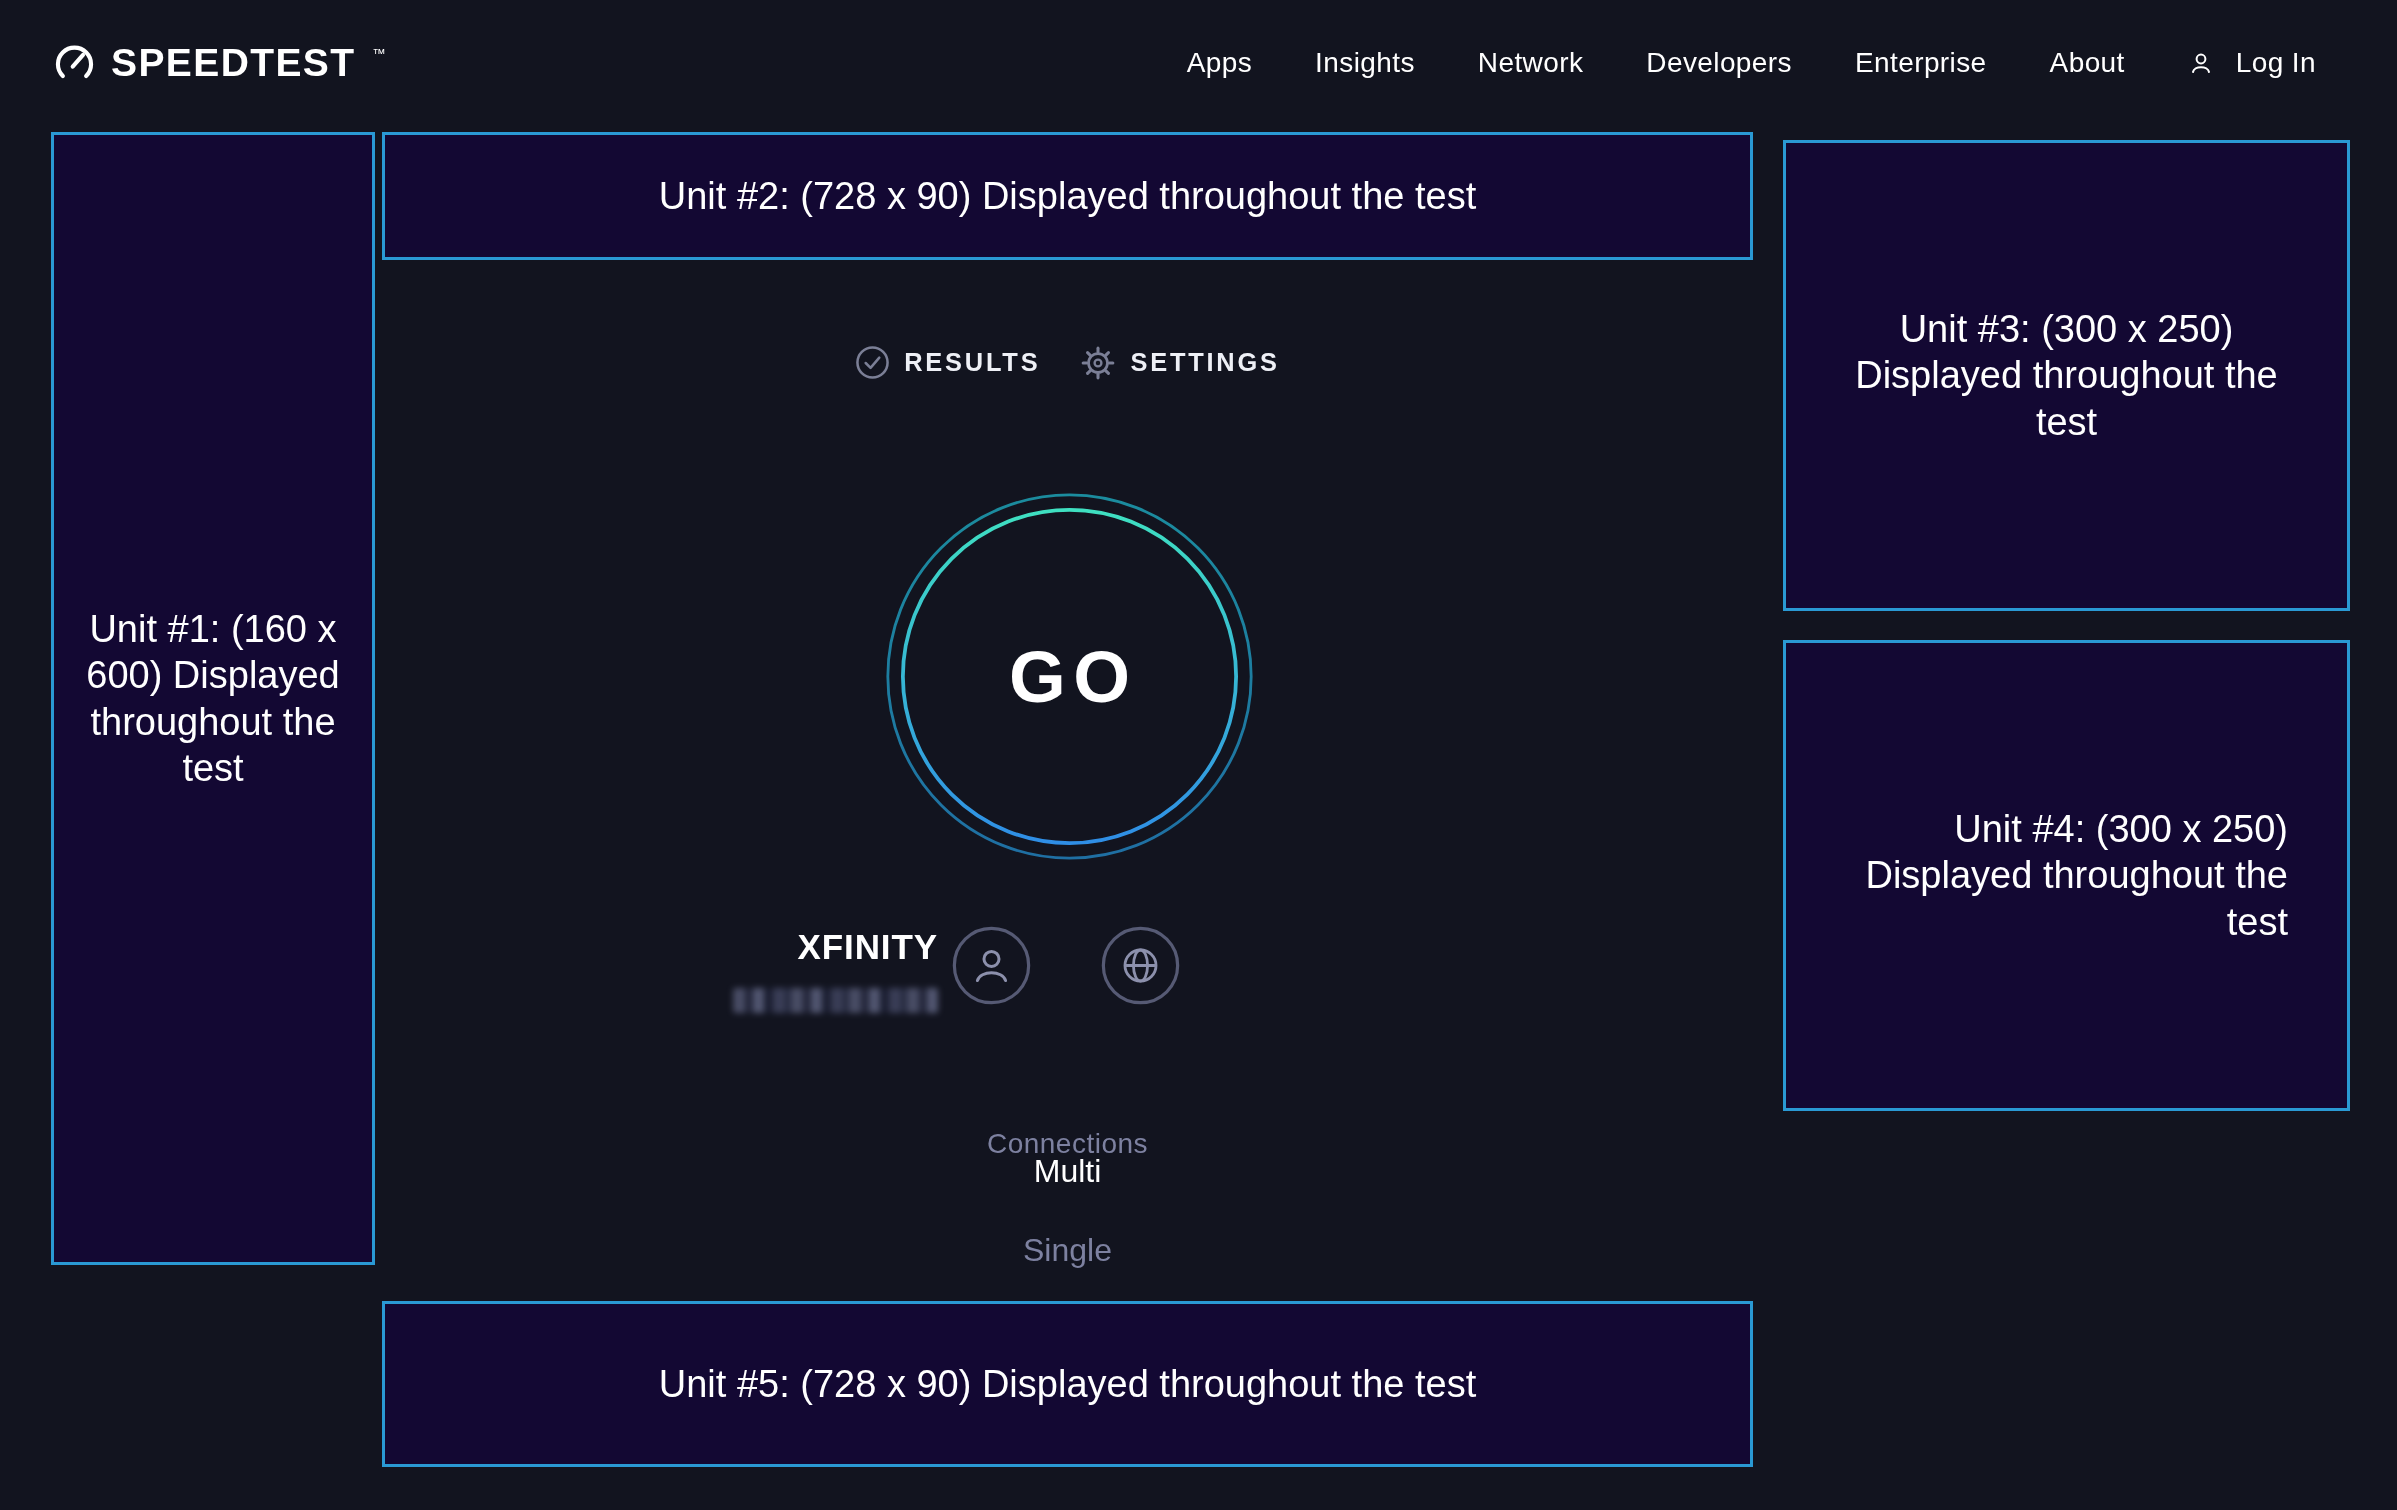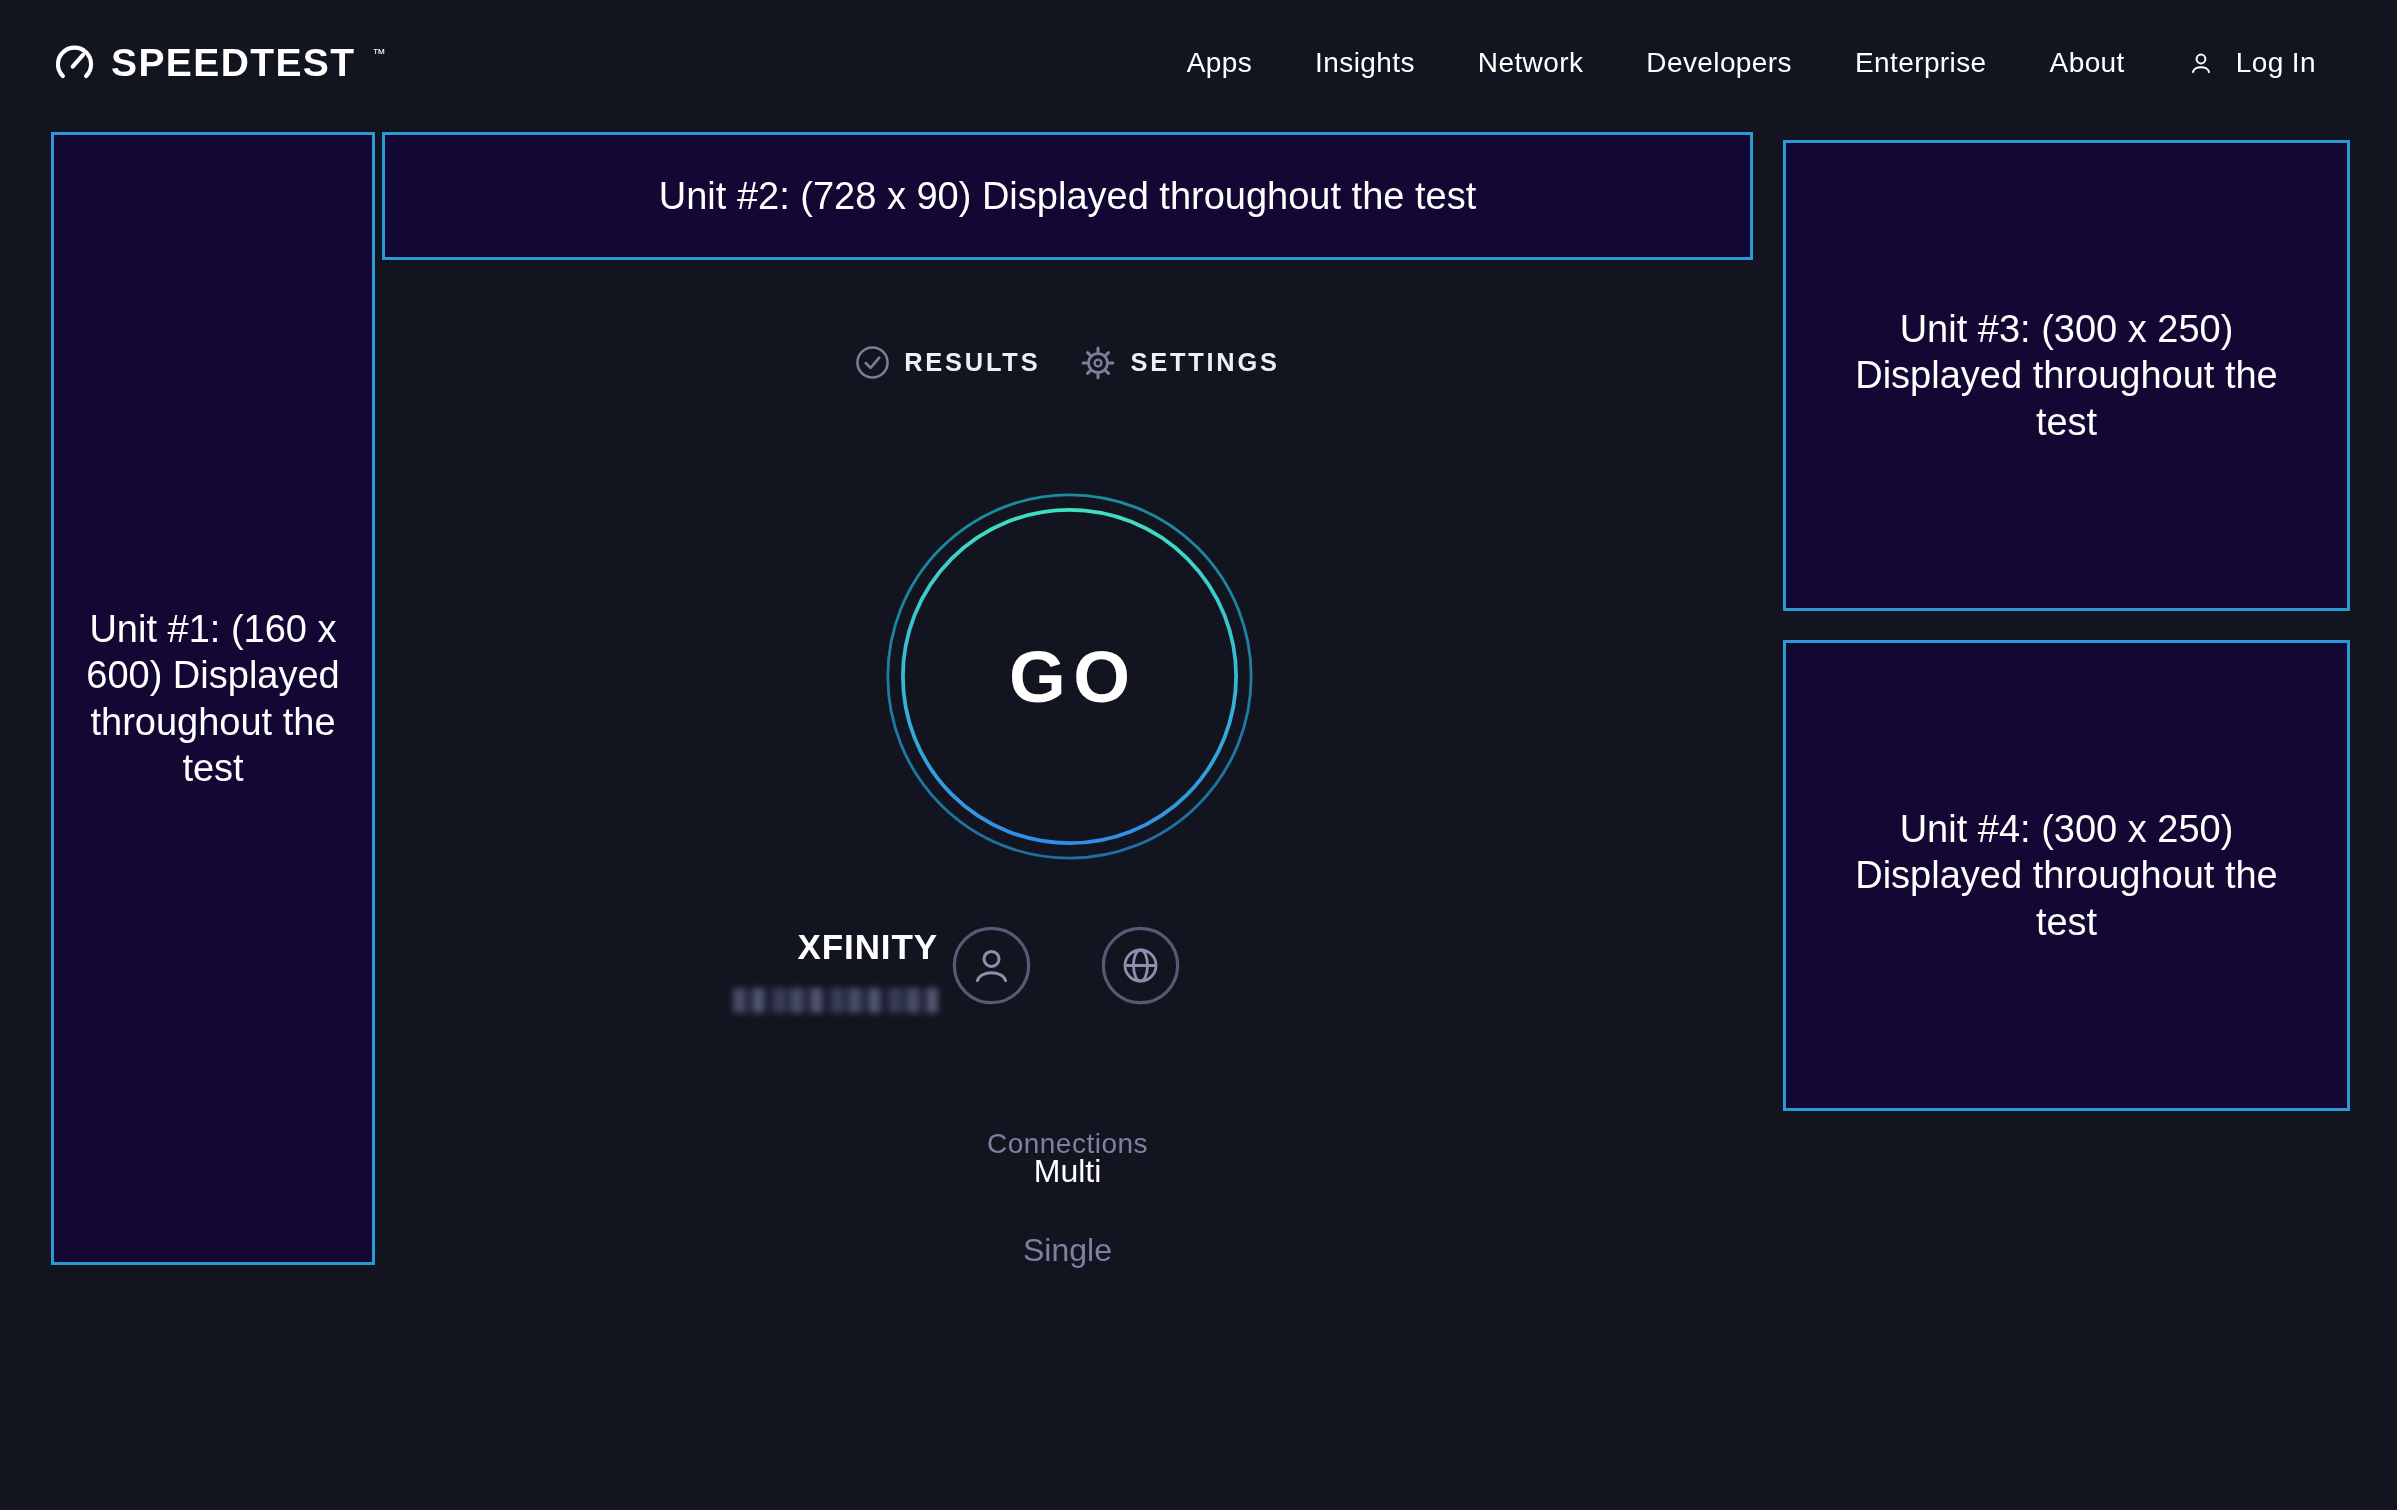--- a/index.html
+++ b/index.html
@@ -31,21 +31,21 @@
     display:flex;align-items:center;justify-content:center;cursor:pointer;
   }
   .ad-label{color:#ffffff;font-size:38px;font-weight:400;line-height:1.22;text-align:center;}
   #ad1{left:51px;top:132px;width:324px;height:1133px;}
   #ad1 .ad-label{width:266px;}
   #ad2{left:382px;top:132px;width:1371px;height:128px;}
   #ad2 .ad-label{white-space:nowrap;}
   #ad3{left:1783px;top:140px;width:567px;height:471px;}
   #ad3 .ad-label{width:443px;}
   #ad4{left:1783px;top:640px;width:567px;height:471px;}
-  #ad4 .ad-label{width:443px;}
+  #ad4 .ad-label{width:443px;text-align:right;}
   #ad5{left:382px;top:1301px;width:1371px;height:166px;}
   #ad5 .ad-label{white-space:nowrap;}
   
   .tabs{
     position:absolute;left:382px;top:339px;width:1371px;height:47px;
     display:flex;align-items:center;justify-content:center;gap:40px;
   }
   .tab{display:flex;align-items:center;gap:14px;cursor:pointer;}
   .tab-label{color:#eef0f6;font-size:25.4px;font-weight:700;letter-spacing:2.8px;}
   
@@ -127,20 +127,23 @@
   </div>
   <div class="ad" id="ad2">
     <div class="ad-label">Unit #2: (728 x 90) Displayed throughout the test</div>
   </div>
   <div class="ad" id="ad3">
     <div class="ad-label">Unit #3: (300 x 250) Displayed throughout the test</div>
   </div>
   <div class="ad" id="ad4">
     <div class="ad-label">Unit #4: (300 x 250) Displayed throughout the test</div>
   </div>
+  <div class="ad" id="ad5">
+    <div class="ad-label">Unit #5: (728 x 90) Displayed throughout the test</div>
+  </div>
 
   <div class="tabs">
     <div class="tab">
       <svg width="35" height="35" viewBox="0 0 36 36">
         <circle cx="18" cy="18" r="15.5" fill="none" stroke="#7b7f96" stroke-width="2.6"></circle>
         <polyline points="11,18.5 16,23.5 25,13" fill="none" stroke="#7b7f96" stroke-width="2.6" stroke-linecap="round" stroke-linejoin="round"></polyline>
       </svg>
       <span class="tab-label">RESULTS</span>
     </div>
     <div class="tab">

